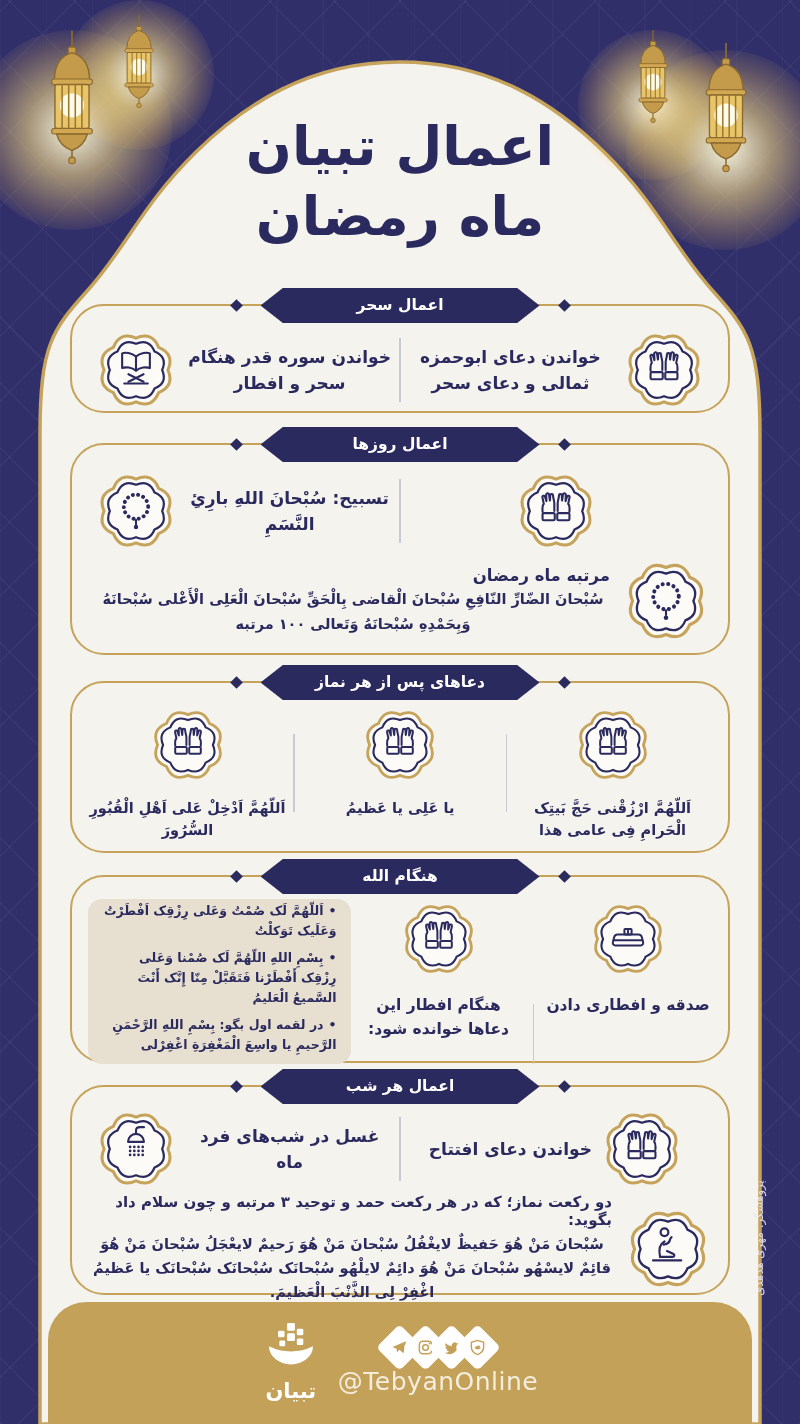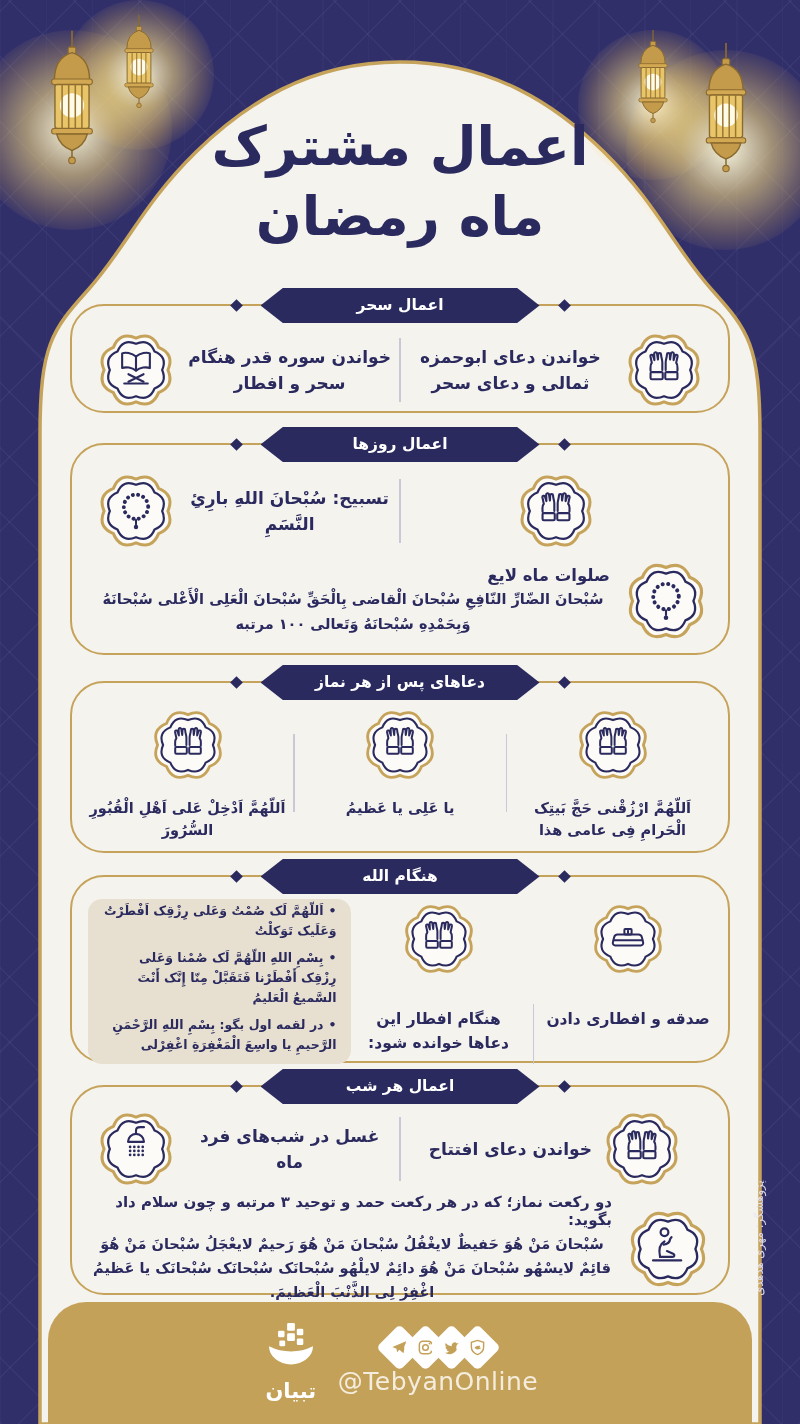--- a/index.html
+++ b/index.html
@@ -35,21 +35,21 @@
   .med.sm{width:80px;height:80px;}
   .med.md{width:88px;height:88px;}
   .salawat{display:flex;align-items:center;direction:rtl;padding:0 18px 14px;gap:6px;}
   .salawat .txt{flex:1;}
   .salawat h4{margin:0 6px 2px 0;font-size:16.5px;text-align:right;color:#2b2a5e;}
   .salawat p{margin:0;font-size:14.5px;font-weight:bold;line-height:1.7;text-align:center;direction:rtl;}
   .trio{display:flex;direction:rtl;padding:22px 16px 12px;align-items:stretch;}
   .trio .tit{flex:1;display:flex;flex-direction:column;align-items:center;gap:12px;}
   .trio .lbl{font-size:14.5px;}
   .iftar{display:flex;direction:rtl;padding:22px 16px 12px;align-items:stretch;gap:4px;}
-  .ifcol{width:168px;display:flex;flex-direction:column;align-items:center;gap:28px;}
+  .ifcol{width:168px;display:flex;flex-direction:column;align-items:center;gap:14px;}
   .ifcol .lbl{font-size:15.5px;}
   .dua-box{flex:1;background:#e7e0d1;border-radius:14px;padding:2px 14px;direction:rtl;}
   .dua-box ul{list-style:none;margin:0;padding:0;}
   .dua-box li{font-size:12.5px;font-weight:bold;line-height:1.6;text-align:right;color:#2b2a5e;margin-bottom:7px;}
   .dua-box li::before{content:"•";margin-left:5px;}
   .night{display:flex;direction:rtl;align-items:center;gap:8px;padding:0 16px 12px;}
   .night .txt{flex:1;}
   .night h4{margin:0 4px 3px 0;font-size:15px;text-align:right;color:#2b2a5e;}
   .night p{margin:0;font-size:14.5px;font-weight:bold;line-height:1.66;text-align:center;direction:rtl;}
   .footer{position:absolute;left:48px;width:704px;top:1302px;height:122px;background:#c4a159;
@@ -149,21 +149,21 @@
   <svg class="lantern" style="left:630px;top:4px;width:46px;height:150px" viewBox="0 0 60 128">
       <use href="#lantern"></use>
     </svg>
   <svg class="lantern" style="left:694px;top:0;width:64px;height:222px" viewBox="0 0 60 128">
       <use href="#lantern"></use>
     </svg>
 
   <div class="content">
 
     <div class="title" dir="rtl">
-      <div>اعمال مشترک</div>
+      <div>اعمال تبیان</div>
       <div>ماه رمضان</div>
     </div>
 
     <div class="sec" style="top:304px;height:109px;">
       <div class="banner-wrap">
         <span class="bdiamond"></span>
         <div class="banner">اعمال سحر</div>
         <span class="bdiamond"></span>
       </div>
       <div class="duo" style="padding-top:22px;">
@@ -206,21 +206,21 @@
               <use href="#g-beads"></use>
             </svg>
         </div>
       </div>
       <div class="salawat">
         <svg class="med md" viewBox="0 0 100 100">
             <use href="#seal"></use>
             <use href="#g-beads"></use>
           </svg>
         <div class="txt">
-          <h4>صلوات ماه لایع</h4>
+          <h4>مرتبه ماه رمضان</h4>
           <p>سُبْحانَ الضّارِّ النّافِعِ سُبْحانَ الْقاضی بِالْحَقِّ سُبْحانَ الْعَلِی الْأَعْلی سُبْحانَهُ وَبِحَمْدِهِ سُبْحانَهُ وَتَعالی ۱۰۰ مرتبه</p>
         </div>
       </div>
     </div>
 
     <div class="sec" style="top:681px;height:172px;">
       <div class="banner-wrap">
         <span class="bdiamond"></span>
         <div class="banner">دعاهای پس از هر نماز</div>
         <span class="bdiamond"></span>

